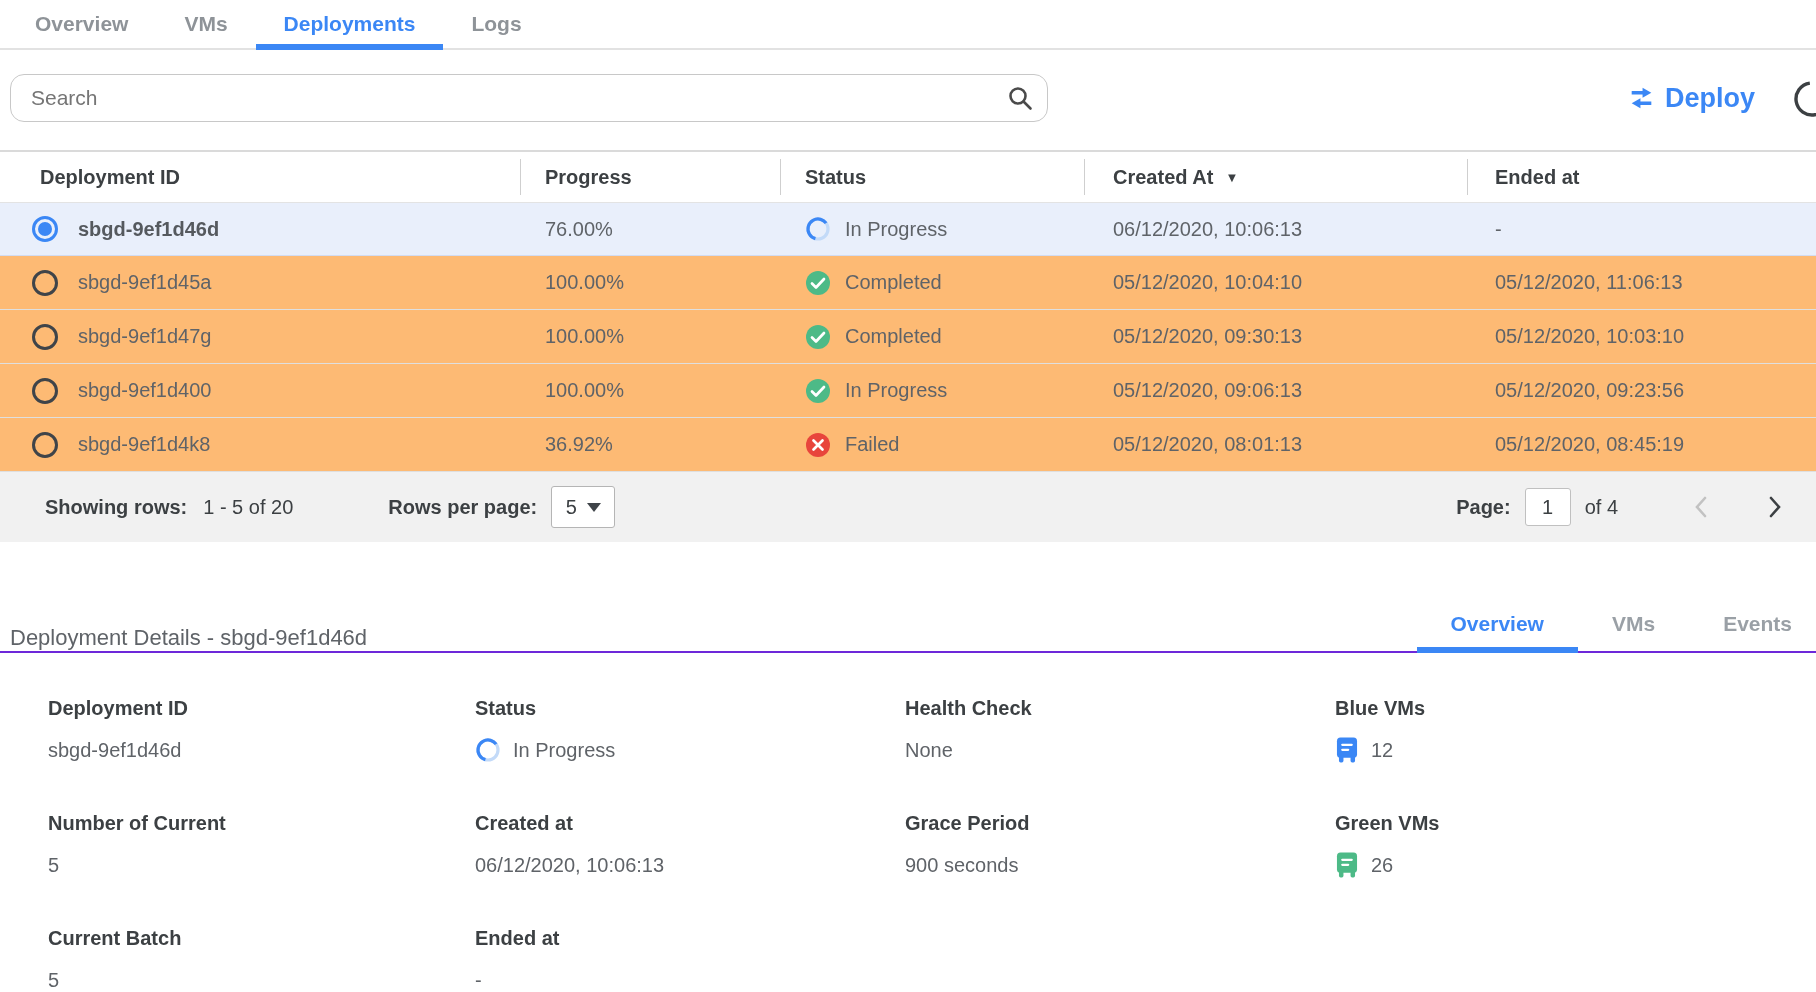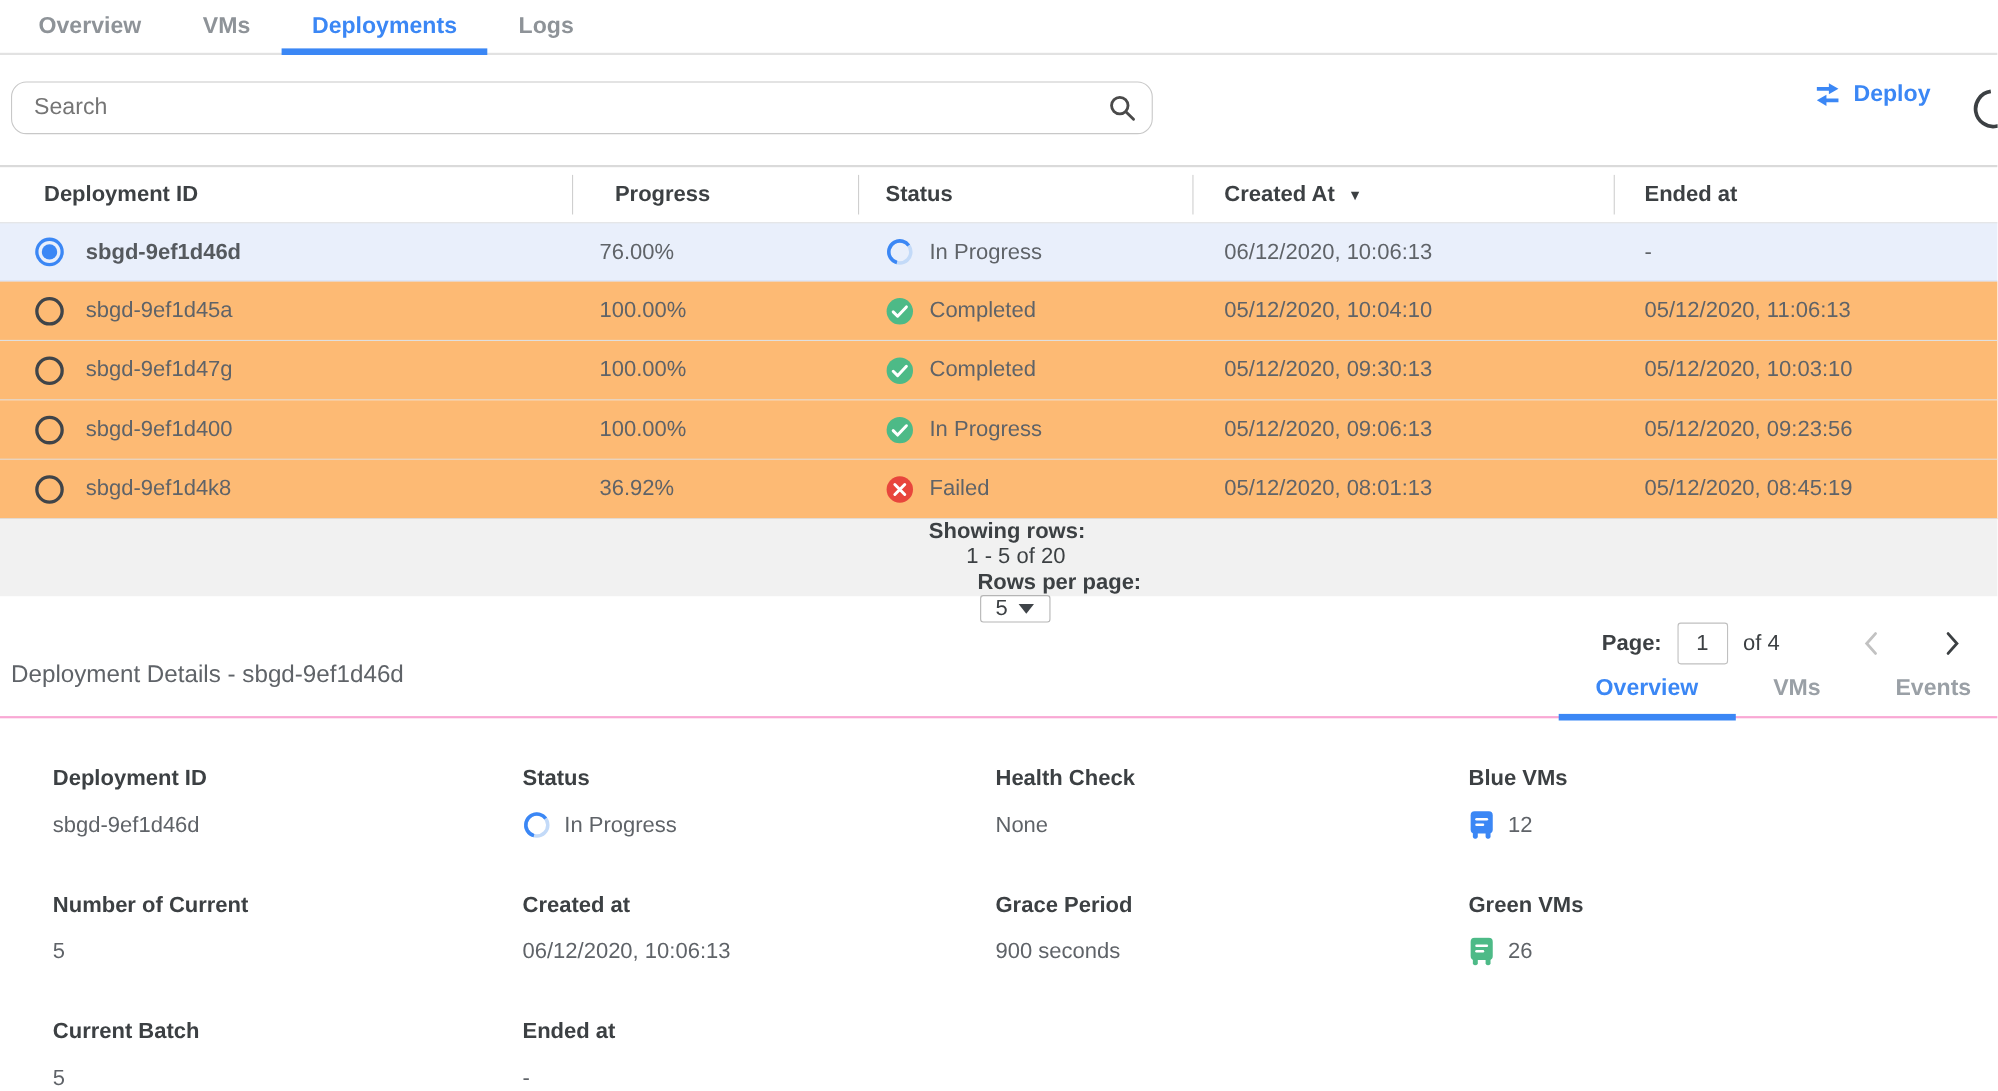--- a/index.html
+++ b/index.html
@@ -20,35 +20,35 @@
 
   
   .search-wrap { position:absolute; top:74px; left:10px; width:1038px; height:48px; }
   .search-input { width:100%; height:100%; border:1px solid #c8c8c8; border-radius:14px;
          font-family:"Liberation Sans",sans-serif; font-size:21px; color:#3c4043;
          padding:0 54px 0 20px; outline:none; }
   .search-input::placeholder { color:#757575; }
   .search-icon { position:absolute; right:14px; top:10px; width:28px; height:28px; }
 
   .deploy-btn { position:absolute; top:74px; right:61px; height:48px; display:flex;
-         gap:10px; background:none; border:none; cursor:pointer;
+         align-items:center; gap:10px; background:none; border:none; cursor:pointer;
          color:#3b87f5; font-family:"Liberation Sans",sans-serif;
-         font-size:21px; font-weight:700; }
+         font-size:27px; font-weight:700; }
   .refresh-btn { position:absolute; top:79px; right:-16px; width:40px; height:40px;
          background:none; border:none; cursor:pointer; }
 
   
   .table { position:absolute; top:150px; left:0; right:0; border-top:2px solid #dadada; }
   .grid-cols { display:grid; grid-template-columns:520px 260px 304px 383px 1fr; }
   .thead { height:50px; align-items:center; }
   .th { position:relative; height:50px; display:flex; align-items:center;
         font-size:20px; font-weight:700; color:#3c4043; }
   .th + .th::before { content:""; position:absolute; left:0; top:7px; height:36px;
         width:1px; background:#cfcfcf; }
-  .th-id { padding-left:40px; } .th-progress { padding-left:39px; }
+  .th-id { padding-left:40px; } .th-progress { padding-left:25px; }
   .th-status { padding-left:25px; } .th-created { padding-left:29px; }
   .th-ended { padding-left:28px; }
   .sort-caret { font-size:13px; margin-left:12px; color:#3c4043; }
 
   .trow { height:54px; border-bottom:1px solid #dfdfdf; align-items:center;
           font-size:20px; color:#5f6368; cursor:pointer; background:#fdba74; }
   .trow:first-child { border-top:1px solid #e3e3e3; }
   .trow.selected { background:#e9effb; border-bottom-color:#d2dcf2; }
   .cell { display:flex; align-items:center; }
   .cell-id { padding-left:32px; gap:20px; }
@@ -60,40 +60,40 @@
 
   .radio { width:26px; height:26px; border-radius:50%; border:3px solid #3f4449;
            flex:0 0 26px; position:relative; }
   .radio.sel { border-color:#3b87f5; }
   .radio.sel::after { content:""; position:absolute; inset:3px; border-radius:50%;
            background:#3b87f5; }
   .status-icon { width:26px; height:26px; flex:0 0 26px; display:flex; }
 
   
   .tfoot { height:70px; background:#f1f1f1; display:flex; align-items:center;
-           font-size:20px; color:#3c4043; padding:0 30px 0 45px;flex-direction:column; }
+           font-size:20px; color:#3c4043; padding:0 30px 0 45px; }
   .b { font-weight:700; }
   .showing-value { margin-left:16px; }
   .rpp-label { margin-left:95px; }
   .rpp-select { margin-left:14px; width:64px; height:42px; background:#fff;
            border:1px solid #b5b5b5; border-radius:3px; display:flex; align-items:center;
            justify-content:center; gap:10px; cursor:pointer; font-size:20px; }
   .caret-down { width:0; height:0; border-left:7px solid transparent;
            border-right:7px solid transparent; border-top:9px solid #3f4449; }
   .pager { margin-left:auto; display:flex; align-items:center; }
   .page-input { width:46px; height:38px; margin:0 14px; border:1px solid #c0c0c0;
            border-radius:3px; text-align:center; font-size:20px; color:#3c4043;
            font-family:"Liberation Sans",sans-serif; outline:none; background:#fff; }
   .chev { background:none; border:none; cursor:pointer; padding:0; margin-left:72px;
            width:24px; height:26px; }
   .chev.next { margin-left:48px; }
 
   
   .details-header { position:absolute; top:600px; left:0; right:0; height:53px;
-           border-bottom:2px solid #f9a8d4; display:flex; align-items:flex-start; }
+           border-bottom:2px solid #6d28d9; display:flex; align-items:flex-end; }
   .details-title { font-size:22px; color:#5f6368; padding-left:10px; flex:1; }
   .dtabs { display:flex; height:53px; }
   .dtab { position:relative; line-height:51px; padding:0 34px; font-size:21px;
            font-weight:700; color:#9aa0a6; cursor:pointer; }
   .dtab:last-child { padding-right:24px; }
   .dtab.active { color:#3b87f5; }
   .dtab.active::after { content:""; position:absolute; left:0; right:0; bottom:-2px;
            height:6px; background:#3b87f5; }
 
   .details-grid { position:absolute; top:653px; left:0; right:0; bottom:0;

